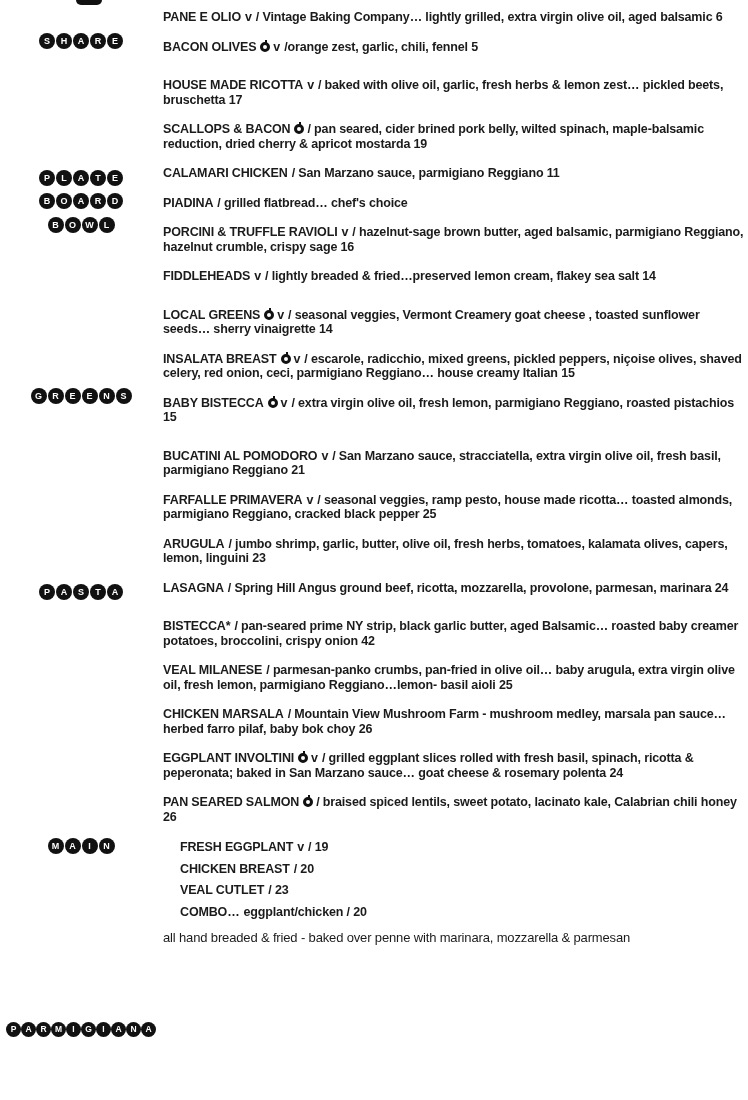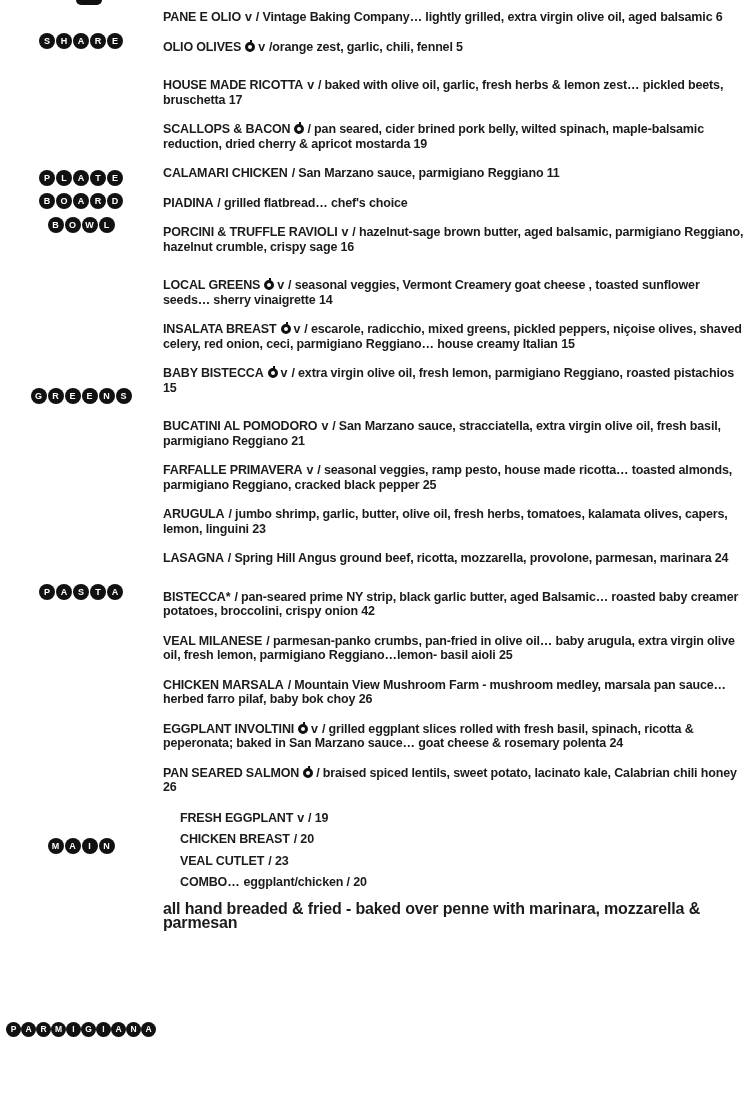--- a/index.html
+++ b/index.html
@@ -52,21 +52,21 @@
     width:10px;height:10px;box-sizing:border-box;
     border:3px solid #111;border-radius:50%;
     margin-right:3px;vertical-align:-1px;
   }
   .gf::before{
     content:'';position:absolute;left:2px;top:-5px;
     width:2px;height:3px;background:#111;
   }
   .note{
     margin:12px 0 17px 0;
-    font-size:16px;line-height:14.5px;font-weight:700;letter-spacing:-0.15px;
+    font-size:13px;line-height:14.5px;font-weight:400;letter-spacing:-0.15px;
   }
 </style>
 </head>
 <body>
 
 <div class="page">
 
   <div class="rail">
     <div class="badge-frag"></div>
     <div class="badge-row" style="top:33px">
@@ -131,39 +131,42 @@
       </div>
   </div>
 
   <main class="content">
 
     <div class="section s1">
       <p class="item">
         <span class="nm">PANE E OLIO</span><span class="flag">v</span><span class="ds">/ Vintage Baking Company… lightly grilled, extra virgin olive oil, aged balsamic 6</span>
       </p>
       <p class="item">
-        <span class="nm">OLIO OLIVES</span><span class="gf"></span><span class="flag">v</span><span class="ds">/orange zest, garlic, chili, fennel 5</span>
+        <span class="nm">BACON OLIVES</span><span class="gf"></span><span class="flag">v</span><span class="ds">/orange zest, garlic, chili, fennel 5</span>
       </p>
     </div>
 
     <div class="section s2">
       <p class="item">
         <span class="nm">HOUSE MADE RICOTTA</span><span class="flag">v</span><span class="ds">/ baked with olive oil, garlic, fresh herbs &amp; lemon zest… pickled beets, bruschetta 17</span>
       </p>
       <p class="item">
         <span class="nm">SCALLOPS &amp; BACON</span><span class="gf"></span><span class="ds">/ pan seared, cider brined pork belly, wilted spinach, maple-balsamic reduction, dried cherry &amp; apricot mostarda 19</span>
       </p>
       <p class="item">
         <span class="nm">CALAMARI CHICKEN</span><span class="ds">/ San Marzano sauce, parmigiano Reggiano 11</span>
       </p>
       <p class="item">
         <span class="nm">PIADINA</span><span class="ds">/ grilled flatbread… chef's choice</span>
       </p>
       <p class="item">
         <span class="nm">PORCINI &amp; TRUFFLE RAVIOLI</span><span class="flag">v</span><span class="ds">/ hazelnut-sage brown butter, aged balsamic, parmigiano Reggiano, hazelnut crumble, crispy sage  16</span>
+      </p>
+      <p class="item">
+        <span class="nm">FIDDLEHEADS</span><span class="flag">v</span><span class="ds">/ lightly breaded &amp; fried…preserved lemon cream, flakey sea salt 14</span>
       </p>
     </div>
 
     <div class="section s3">
       <p class="item">
         <span class="nm">LOCAL GREENS</span><span class="gf"></span><span class="flag">v</span><span class="ds">/ seasonal veggies, Vermont Creamery goat cheese , toasted sunflower seeds… sherry vinaigrette  14</span>
       </p>
       <p class="item">
         <span class="nm">INSALATA BREAST</span><span class="gf"></span><span class="flag">v</span><span class="ds">/ escarole, radicchio, mixed greens, pickled peppers, niçoise olives, shaved celery, red onion, ceci, parmigiano Reggiano… house creamy Italian 15</span>
       </p>

